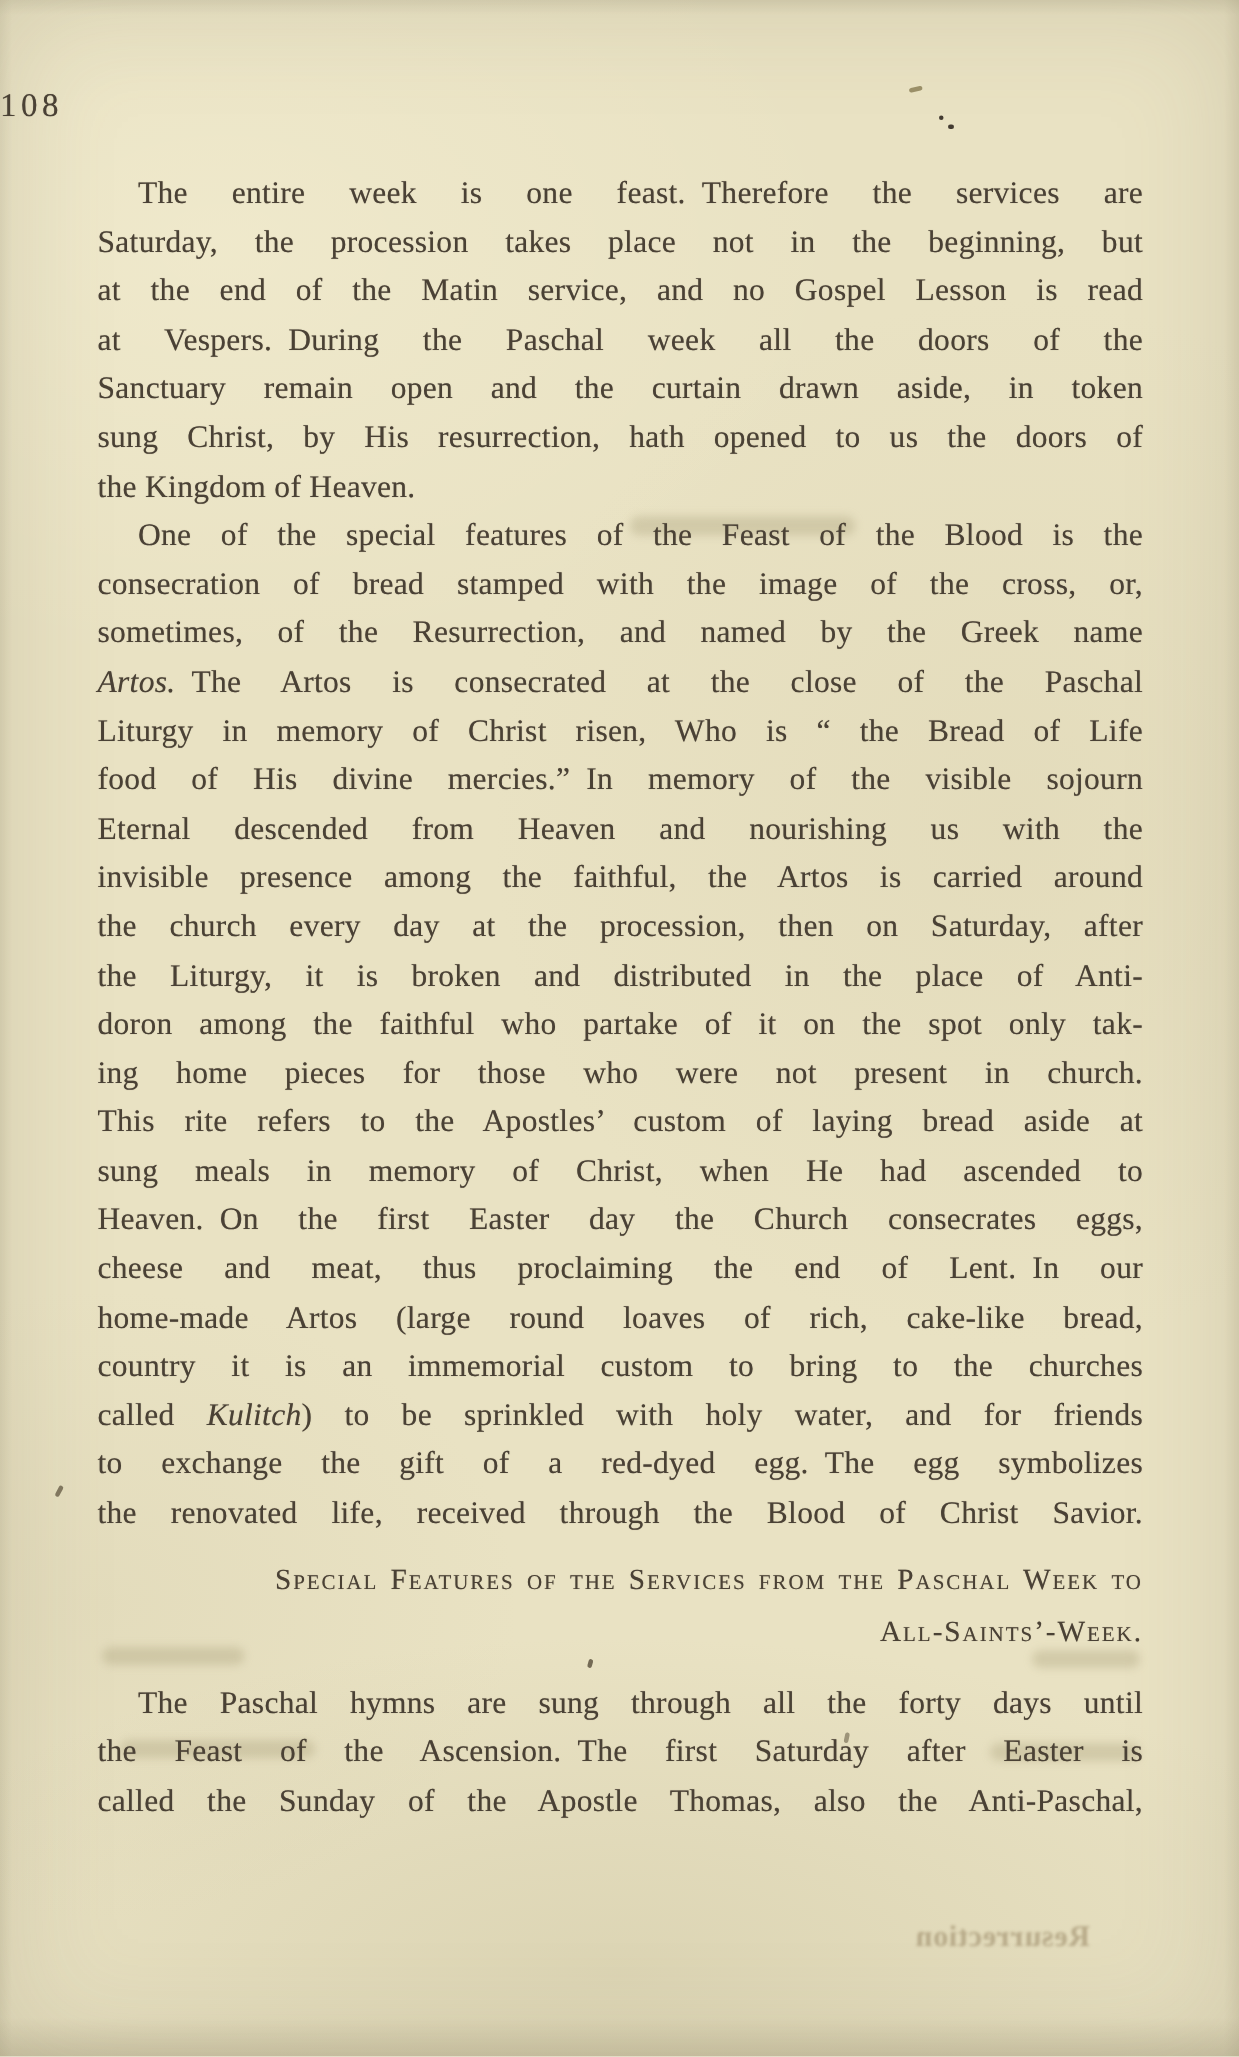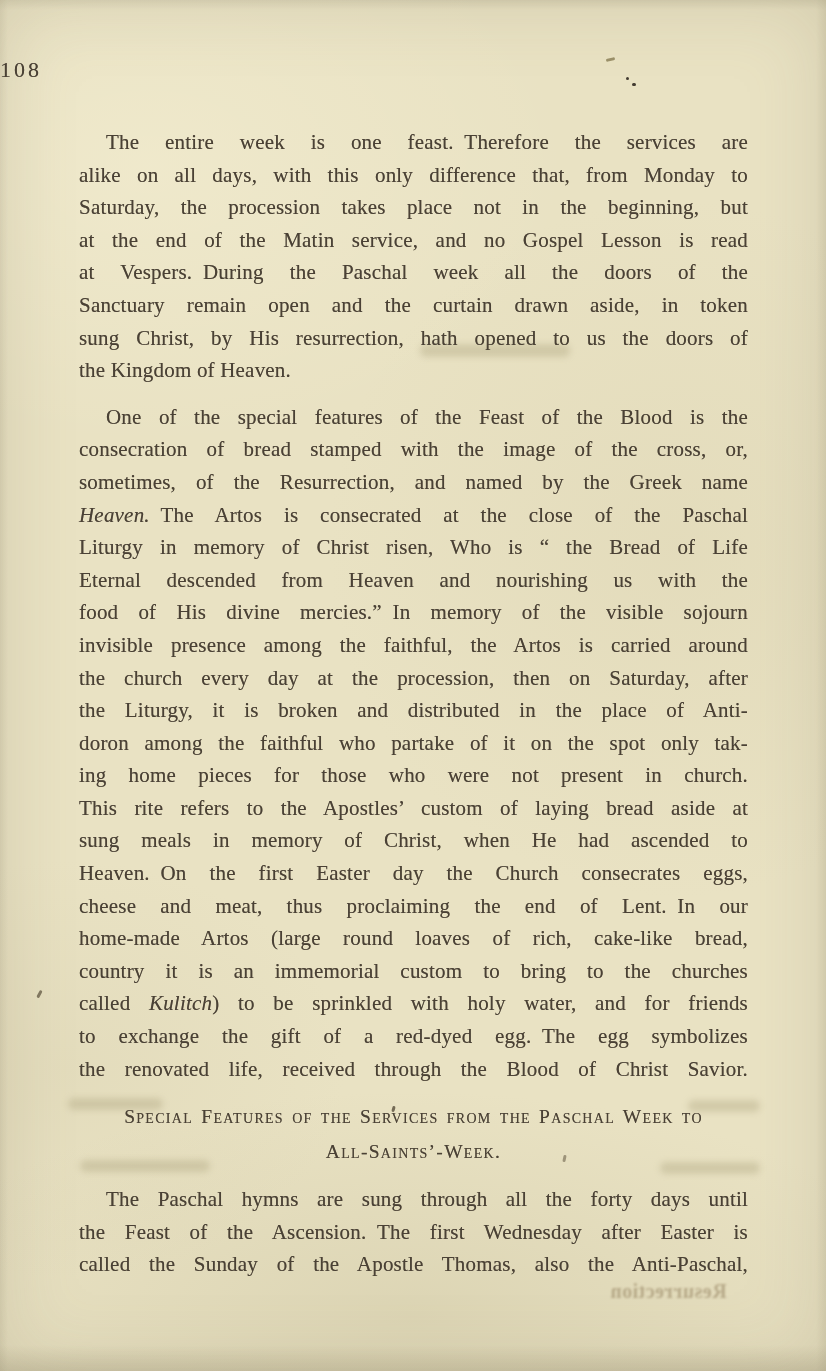--- a/index.html
+++ b/index.html
@@ -36,30 +36,30 @@
   .text-flow {
     position: absolute;
     left: 65px; top: 112px;
     width: 697px;
     font-size: 21px;
     line-height: 32.6px;
     letter-spacing: 0.2px;
     text-shadow: 0 0 0.5px rgba(74,65,53,0.55);
   }
 
-  .para { margin: 14px; }
+  .para { margin: 0; }
   .line { text-align: justify; text-align-last: justify; }
   .line.end { text-align-last: left; }
   .line.indent { text-indent: 27px; }
   .line em { font-style: italic; }
 
   .section-heading {
     margin: 11px 0 13px 0;
     line-height: 35px;
-    text-align: center;
+    text-align: right;
     font-variant: small-caps;
     font-size: 19.5px;
     letter-spacing: 1.3px;
     word-spacing: 2px;
   }
 
   .ghost-text {
     position: absolute;
     left: 610px; top: 1280px;
     transform: scaleX(-1);
@@ -96,36 +96,35 @@
   <div class="streak" style="left:420px; top:344px; width:150px; height:13px;"></div>
   <div class="streak" style="left:68px;  top:1098px; width:95px;  height:12px;"></div>
   <div class="streak" style="left:688px; top:1100px; width:72px;  height:12px;"></div>
   <div class="streak" style="left:80px;  top:1160px; width:130px; height:12px;"></div>
   <div class="streak" style="left:660px; top:1162px; width:100px; height:12px;"></div>
 
   <div class="text-flow">
     <div>
         <div class="para">
           <div class="line indent"><span>The entire week is one feast. Therefore the services are</span></div>
-          <div class="line"><span>alike on all days, with this only difference that, from Monday to</span></div>
           <div class="line"><span>Saturday, the procession takes place not in the beginning, but</span></div>
           <div class="line"><span>at the end of the Matin service, and no Gospel Lesson is read</span></div>
           <div class="line"><span>at Vespers. During the Paschal week all the doors of the</span></div>
           <div class="line"><span>Sanctuary remain open and the curtain drawn aside, in token</span></div>
           <div class="line"><span>sung Christ, by His resurrection, hath opened to us the doors of</span></div>
           <div class="line end"><span>the Kingdom of Heaven.</span></div>
         </div>
         <div class="para">
           <div class="line indent"><span>One of the special features of the Feast of the Blood is the</span></div>
           <div class="line"><span>consecration of bread stamped with the image of the cross, or,</span></div>
           <div class="line"><span>sometimes, of the Resurrection, and named by the Greek name</span></div>
-          <div class="line"><em>Heaven.</em><span> The Artos is consecrated at the close of the Paschal</span></div>
+          <div class="line"><em>Artos.</em><span> The Artos is consecrated at the close of the Paschal</span></div>
           <div class="line"><span>Liturgy in memory of Christ risen, Who is “ the Bread of Life</span></div>
+          <div class="line"><span>food of His divine mercies.” In memory of the visible sojourn</span></div>
           <div class="line"><span>Eternal descended from Heaven and nourishing us with the</span></div>
-          <div class="line"><span>food of His divine mercies.” In memory of the visible sojourn</span></div>
           <div class="line"><span>invisible presence among the faithful, the Artos is carried around</span></div>
           <div class="line"><span>the church every day at the procession, then on Saturday, after</span></div>
           <div class="line"><span>the Liturgy, it is broken and distributed in the place of Anti-</span></div>
           <div class="line"><span>doron among the faithful who partake of it on the spot only tak-</span></div>
           <div class="line"><span>ing home pieces for those who were not present in church.</span></div>
           <div class="line"><span>This rite refers to the Apostles’ custom of laying bread aside at</span></div>
           <div class="line"><span>sung meals in memory of Christ, when He had ascended to</span></div>
           <div class="line"><span>Heaven. On the first Easter day the Church consecrates eggs,</span></div>
           <div class="line"><span>cheese and meat, thus proclaiming the end of Lent. In our</span></div>
           <div class="line"><span>home-made Artos (large round loaves of rich, cake-like bread,</span></div>
@@ -137,21 +136,21 @@
       </div>
 
     <div class="section-heading">
       <div class="heading-line">Special Features of the Services from the Paschal Week to</div>
       <div class="heading-line">All-Saints’-Week.</div>
     </div>
 
     <div>
         <div class="para">
           <div class="line indent"><span>The Paschal hymns are sung through all the forty days until</span></div>
-          <div class="line"><span>the Feast of the Ascension. The first Wednesday after Easter is</span></div>
+          <div class="line"><span>the Feast of the Ascension. The first Saturday after Easter is</span></div>
           <div class="line"><span>called the Sunday of the Apostle Thomas, also the Anti-Paschal,</span></div>
         </div>
       </div>
   </div>
 
   <div class="ghost-text">Resurrection</div>
 
 </div>
 
 </body></html>

